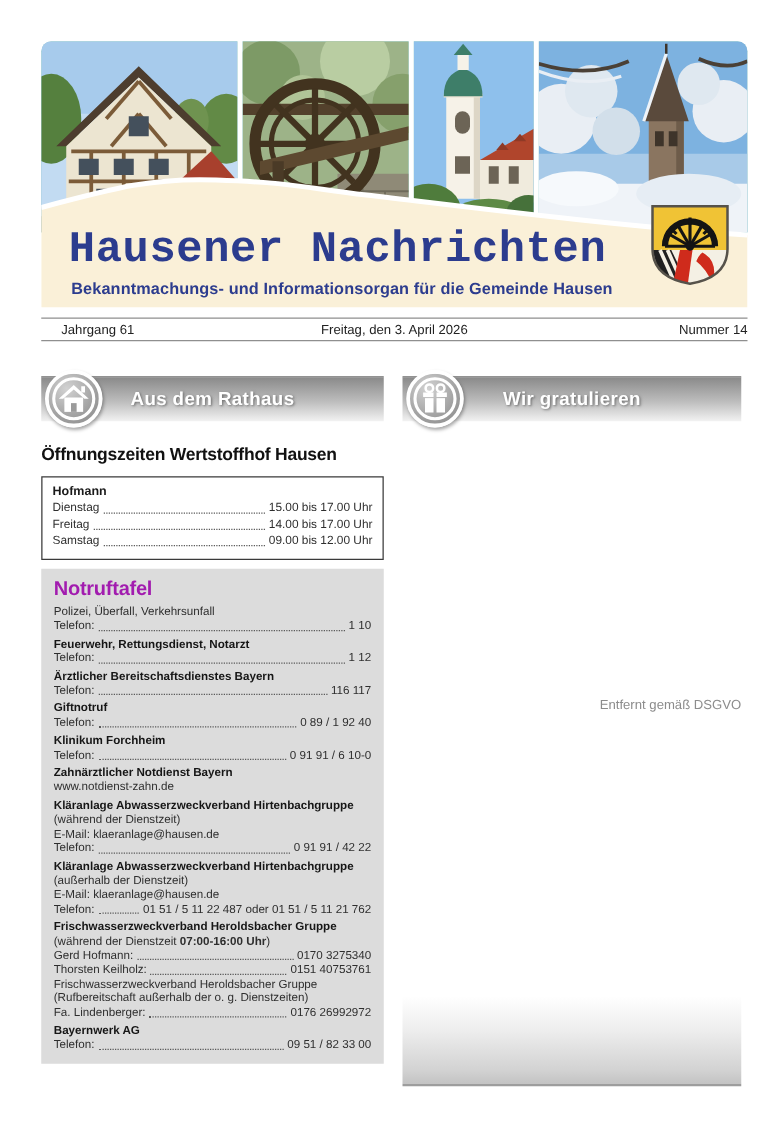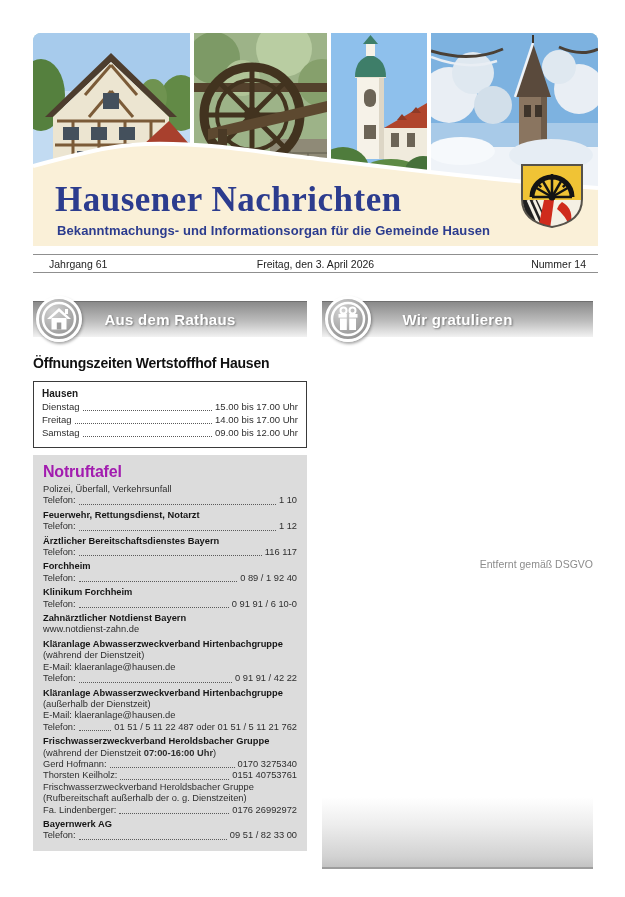--- a/index.html
+++ b/index.html
@@ -15,38 +15,38 @@
   .photo svg { display:block; width:100%; height:100%; }
   .photo.p1 { width:157px; border-radius:8px 0 0 0; }
   .photo.p2 { width:133px; }
   .photo.p3 { width:96px; }
   .photo.p4 { width:167px; border-radius:0 8px 0 0; }
 
   
   .band-svg { position:absolute; left:33px; top:136px; width:565px; height:110px; }
   .title {
     position:absolute; left:55px; top:180px; width:480px;
-    font-family:Liberation Serif, serif; font-weight:bold; font-size:35px;
+    font-family:Liberation Mono, monospace; font-weight:bold; font-size:35px;
     color:#2c3c8e; letter-spacing:0.5px;
   }
   .subtitle {
     position:absolute; left:57px; top:223px; width:480px;
     font-size:13px; font-weight:bold; color:#2c3c8e; letter-spacing:0.1px;
   }
   .wappen { position:absolute; left:520px; top:163px; width:64px; height:66px; }
 
   
   .issue-bar {
     position:absolute; left:33px; top:254px; width:565px; height:19px;
     border-top:1px solid #8f8f8f; border-bottom:1px solid #8f8f8f;
     font-size:10.5px; color:#222;
   }
   .issue-bar .l { position:absolute; left:16px; top:0; line-height:18px; }
   .issue-bar .c { position:absolute; left:0; right:0; top:0; text-align:center; line-height:18px; }
-  .issue-bar .r { position:absolute; right:12px; top:0; line-height:18px; }
+  .issue-bar .r { position:absolute; right:0; top:0; line-height:18px; }
 
   
   .banner {
     position:absolute; top:301px; height:36px; width:274px;
     background:linear-gradient(to bottom, #8a8a8a 0%, #bdbdbd 55%, #f2f2f2 100%);
     border-top:1px solid #6f6f6f;
   }
   .banner.left { left:33px; }
   .banner.right { left:322px; width:271px; }
   .banner .label {
@@ -294,21 +294,21 @@
         <rect x="21.2" y="15" width="8.3" height="3.6" fill="#ffffff"></rect>
         <circle cx="15.5" cy="11.5" r="3" fill="none" stroke="#ffffff" stroke-width="2"></circle>
         <circle cx="24.5" cy="11.5" r="3" fill="none" stroke="#ffffff" stroke-width="2"></circle>
       </svg>
     </span>
   </div>
 
   <div class="col-heading">Öffnungszeiten Wertstoffhof Hausen</div>
 
   <div class="sommer-box">
-    <div class="box-title">Hausen</div>
+    <div class="box-title">Hofmann</div>
     <div>
         <div class="leader-row">
           <span class="lbl">Dienstag</span>
           <span class="dots"></span>
           <span class="val">15.00 bis 17.00 Uhr</span>
         </div>
         <div class="leader-row">
           <span class="lbl">Freitag</span>
           <span class="dots"></span>
           <span class="val">14.00 bis 17.00 Uhr</span>
@@ -342,21 +342,21 @@
         </div>
         <div class="entry">
           <div class="line bold">Ärztlicher Bereitschaftsdienstes Bayern</div>
           <div class="leader-row">
             <span class="lbl">Telefon:</span>
             <span class="dots"></span>
             <span class="val">116 117</span>
           </div>
         </div>
         <div class="entry">
-          <div class="line bold">Forchheim</div>
+          <div class="line bold">Giftnotruf</div>
           <div class="leader-row">
             <span class="lbl">Telefon:</span>
             <span class="dots"></span>
             <span class="val">0 89 / 1 92 40</span>
           </div>
         </div>
         <div class="entry">
           <div class="line bold">Klinikum Forchheim</div>
           <div class="leader-row">
             <span class="lbl">Telefon:</span>

